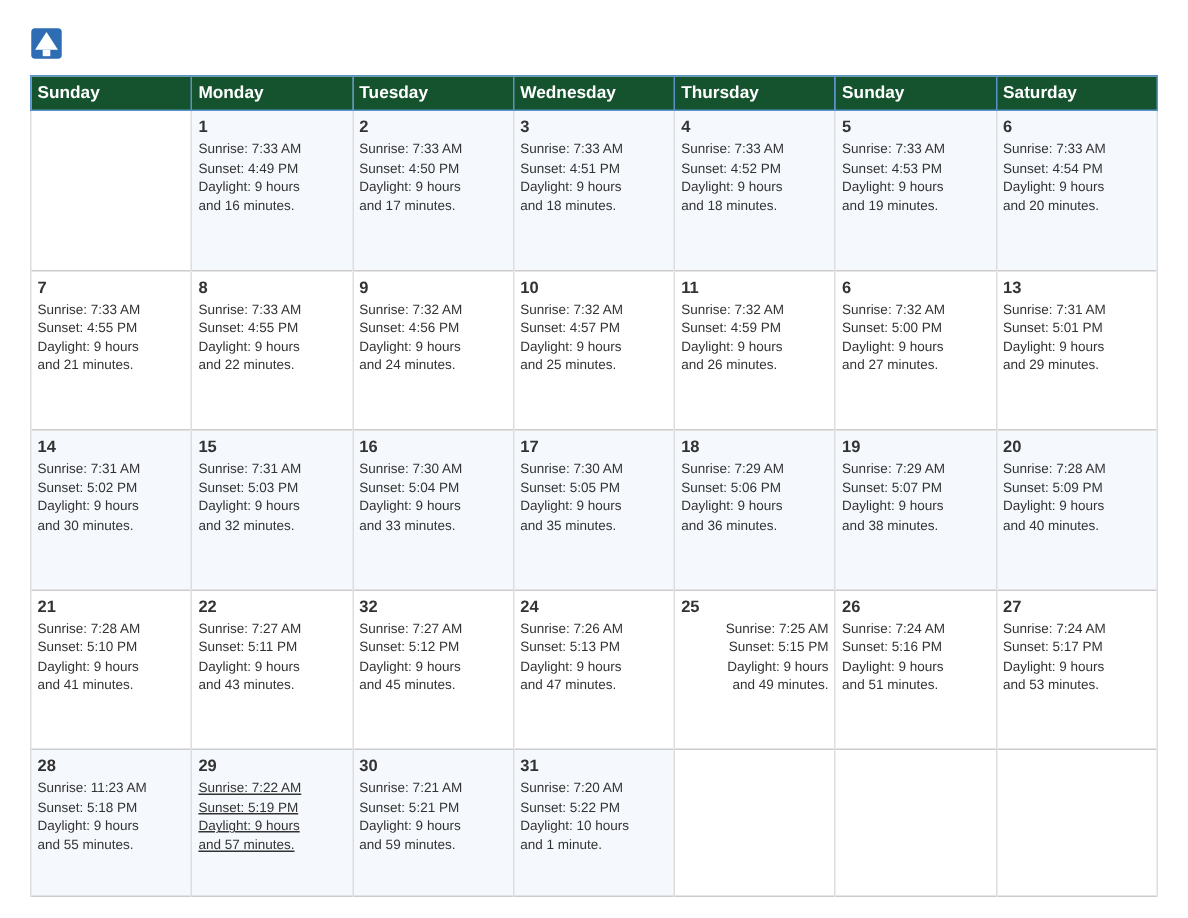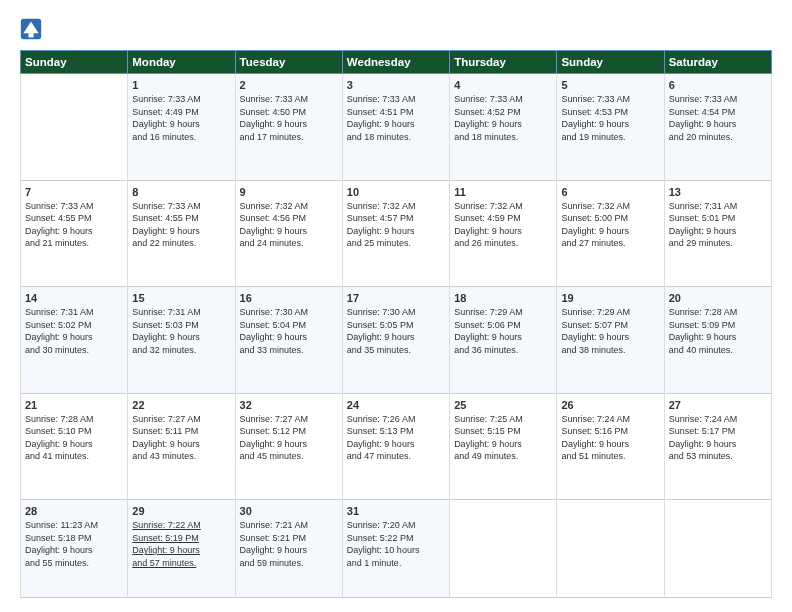--- a/index.html
+++ b/index.html
@@ -320,21 +320,21 @@
             </td>
             <td>
               <span class="day-number">24</span>
               <div class="day-info" style="white-space: pre-line;">Sunrise: 7:26 AM
 Sunset: 5:13 PM
 Daylight: 9 hours
 and 47 minutes.</div>
             </td>
             <td>
               <span class="day-number">25</span>
-              <div class="day-info" style="white-space: pre-line;">Sunrise: 7:25 AM
+              <div class="day-info" style="white-space: pre-line; text-align: right;">Sunrise: 7:25 AM
 Sunset: 5:15 PM
 Daylight: 9 hours
 and 49 minutes.</div>
             </td>
             <td>
               <span class="day-number">26</span>
               <div class="day-info" style="white-space: pre-line;">Sunrise: 7:24 AM
 Sunset: 5:16 PM
 Daylight: 9 hours
 and 51 minutes.</div>

